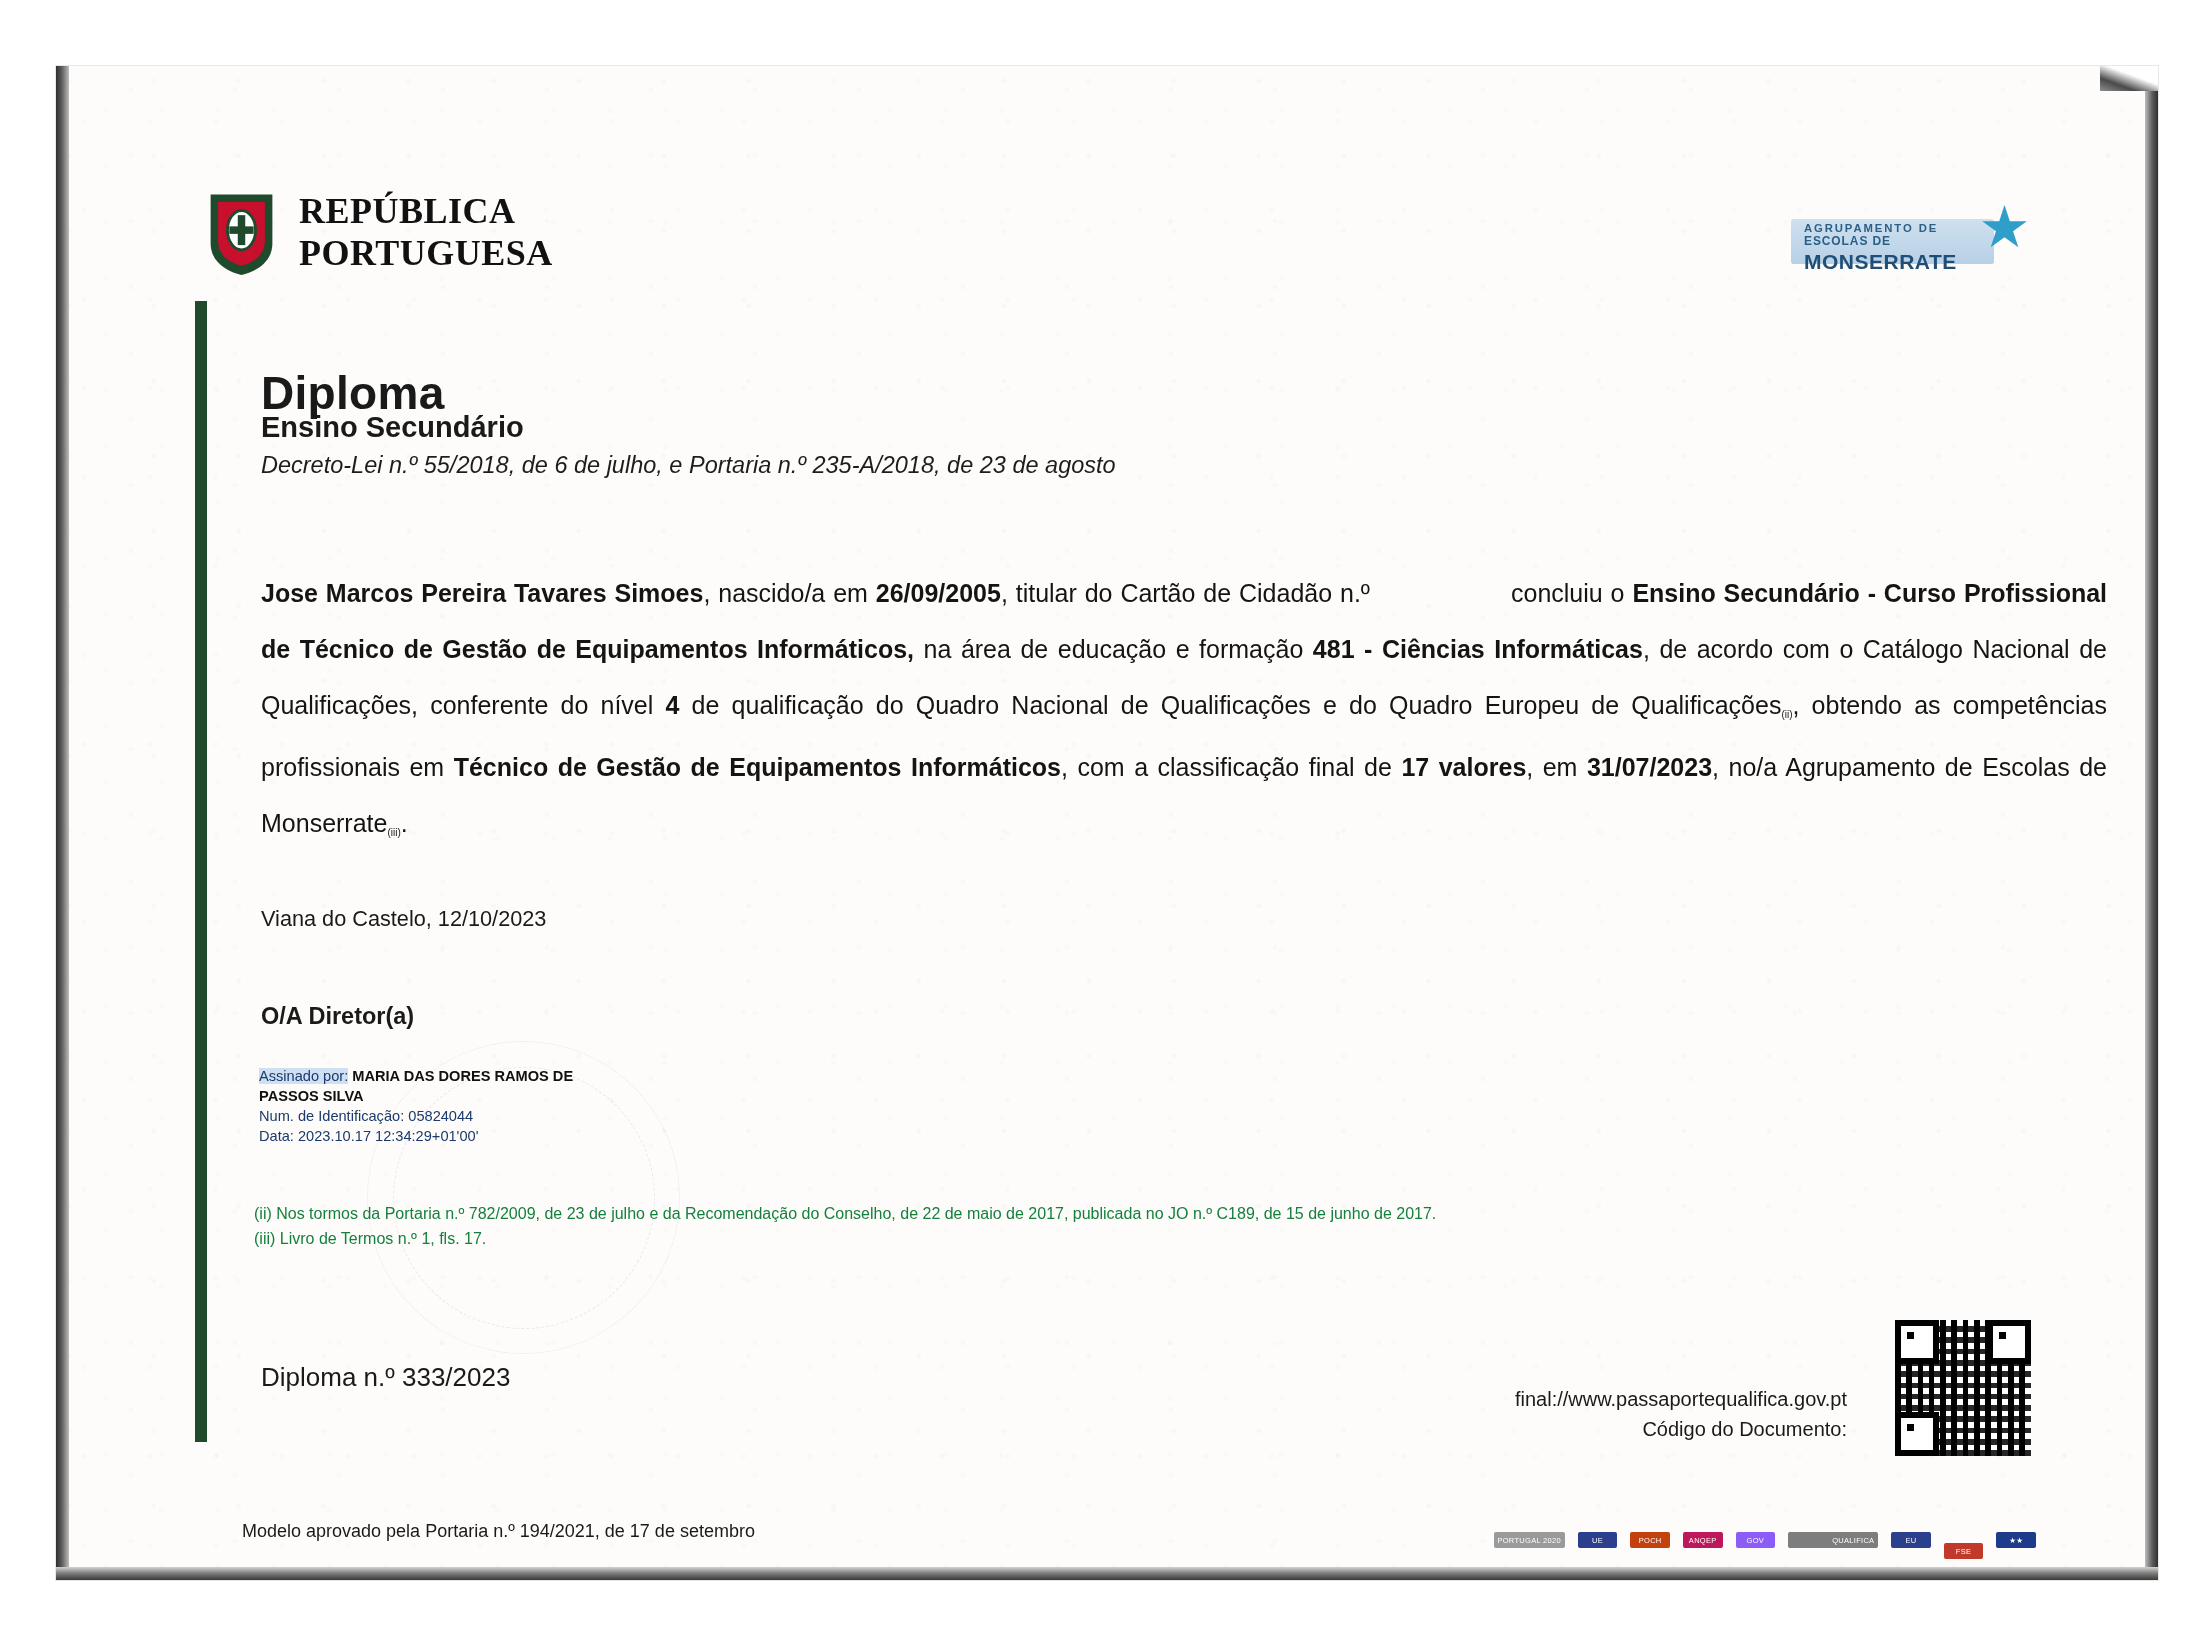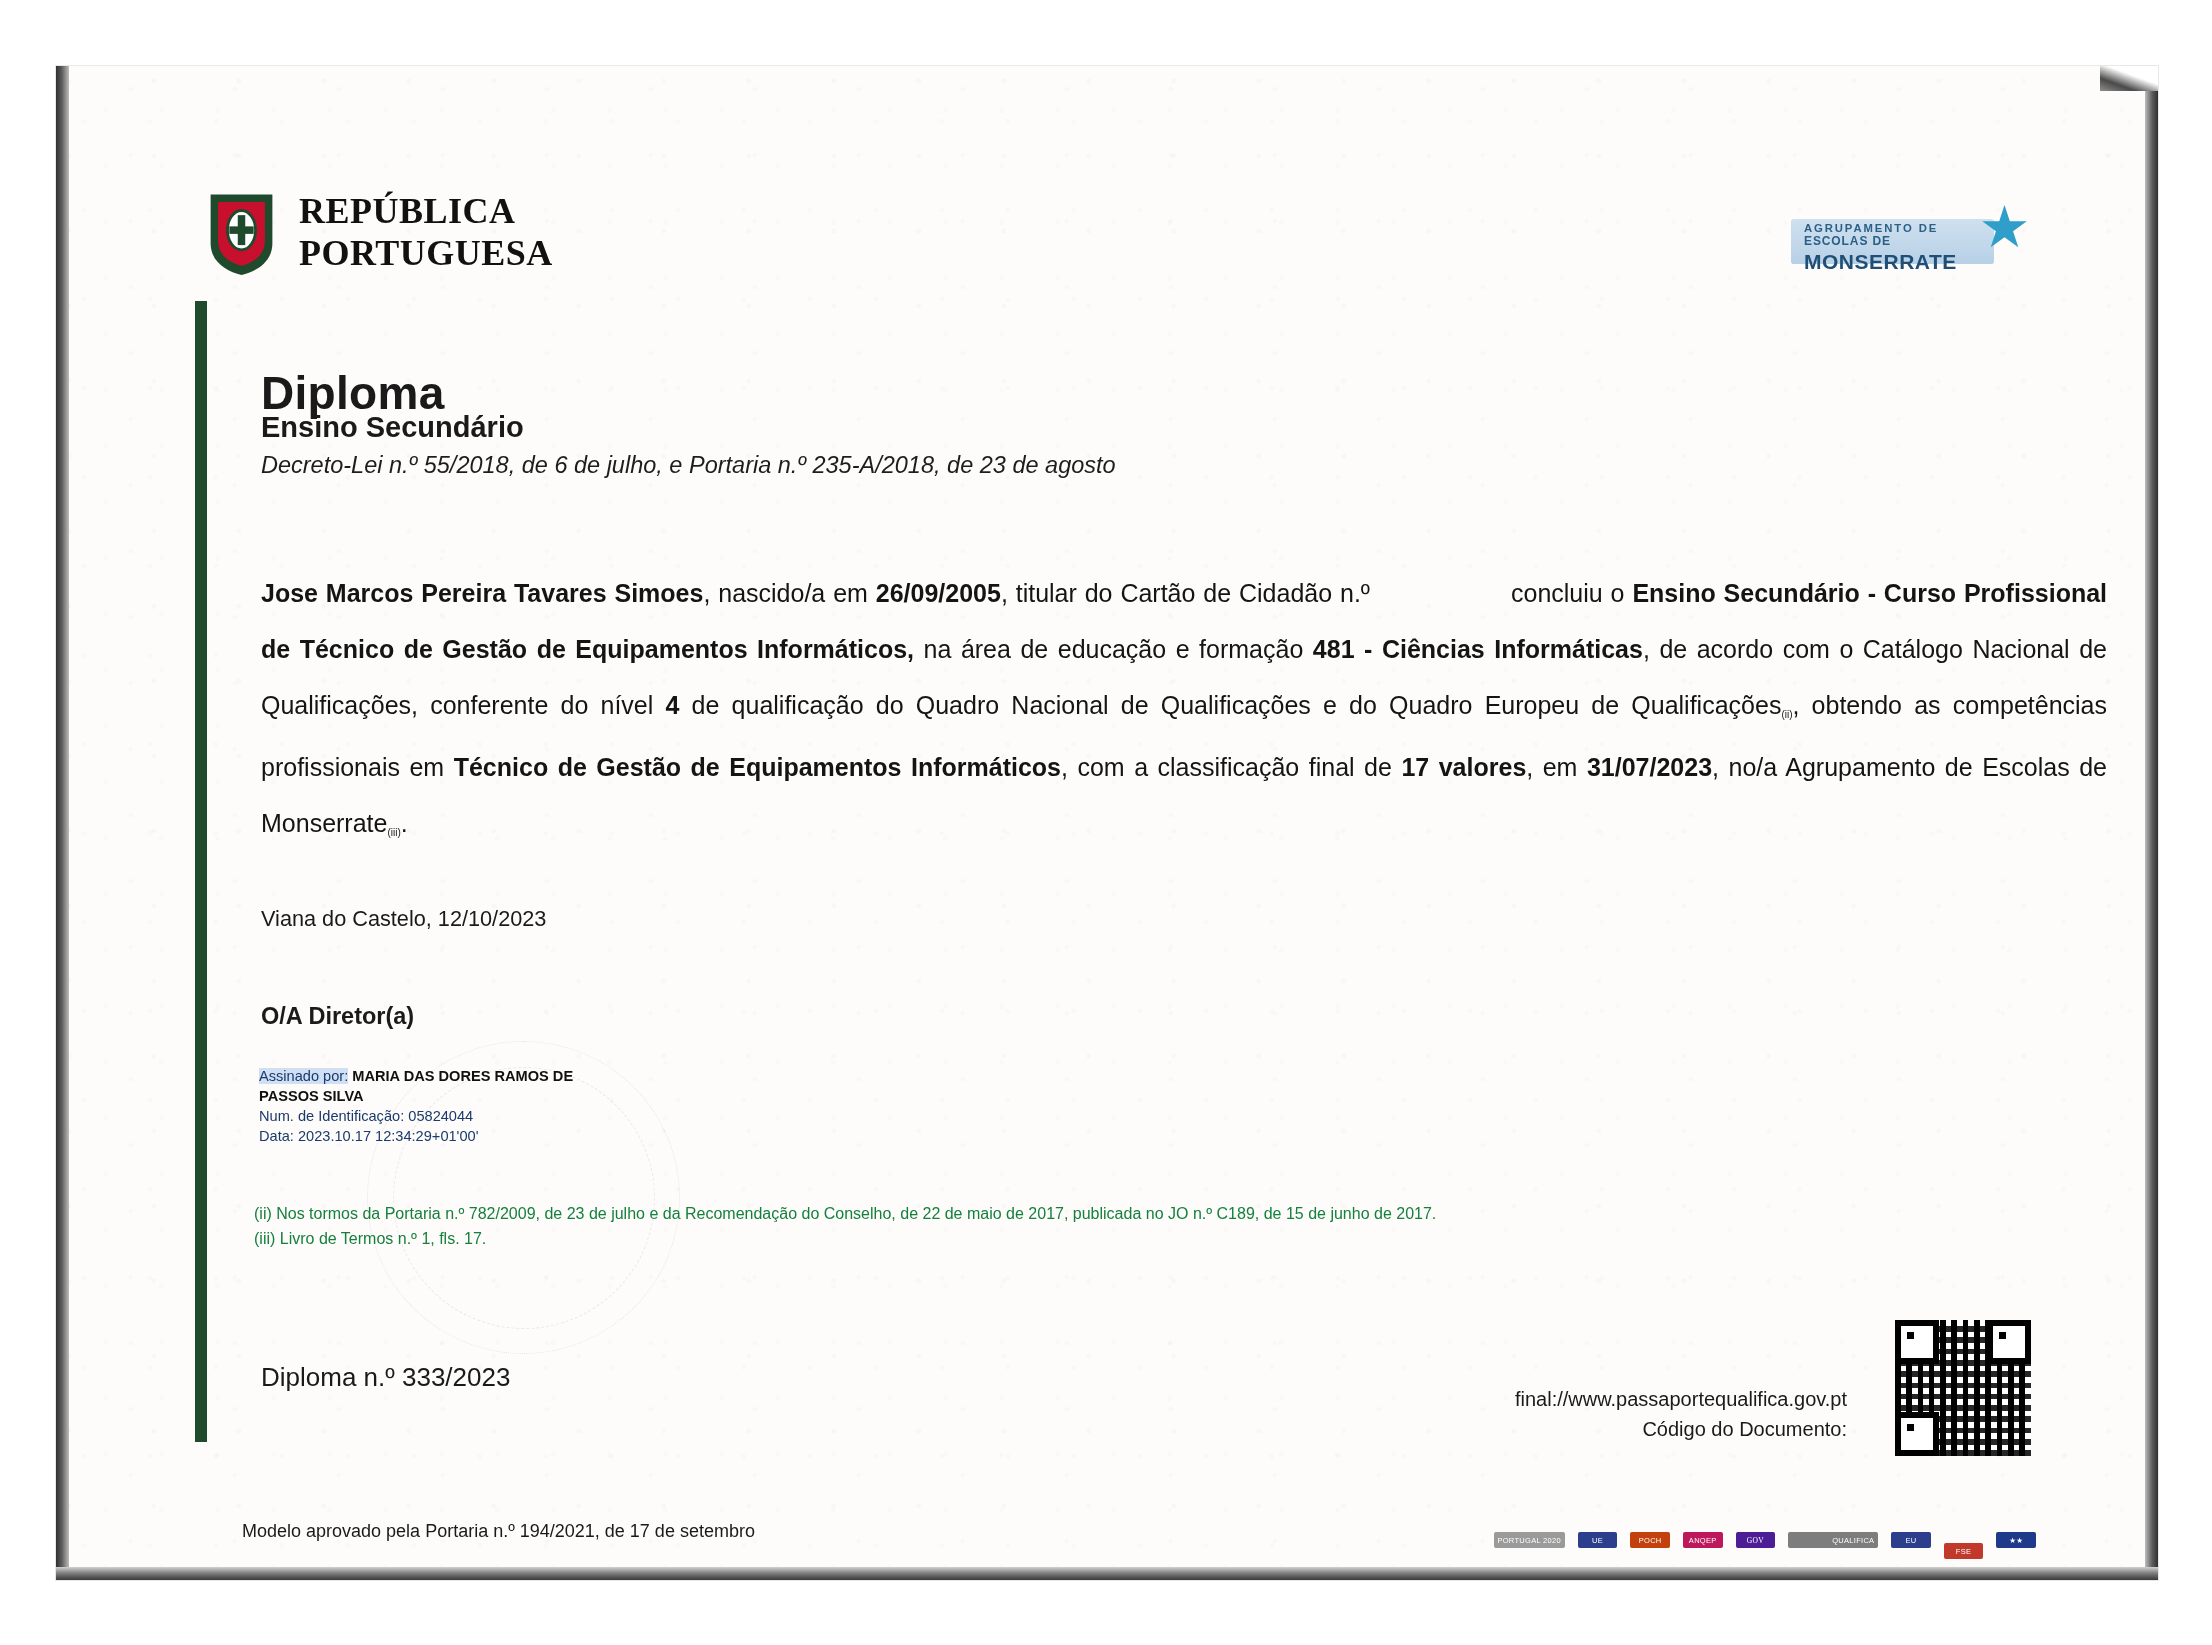--- a/index.html
+++ b/index.html
@@ -438,21 +438,21 @@
         </div>
     </div>
 
     <div class="model-note">Modelo aprovado pela Portaria n.º 194/2021, de 17 de setembro</div>
 
     <div class="sponsor-row">
       <div class="sponsor" style="background: rgb(154, 154, 154);">PORTUGAL 2020</div>
       <div class="sponsor" style="background: rgb(43, 63, 140);">UE</div>
       <div class="sponsor" style="background: #c2410c;">POCH</div>
       <div class="sponsor" style="background: #be185d;">ANQEP</div>
-      <div class="sponsor" style="background: #4c1d95; font-family: Liberation Serif, serif;">GOV</div>
+      <div class="sponsor" style="background: #8b5cf6;">GOV</div>
       <div class="sponsor" style="background: rgb(125, 125, 125); padding-left: 44px;">QUALIFICA</div>
       <div class="sponsor" style="background: rgb(43, 63, 140);">EU</div>
       <div class="sponsor" style="background: rgb(192, 57, 43); margin-top: 22px;">FSE</div>
       <div class="sponsor" style="background: rgb(30, 58, 138);">★★</div>
     </div>
   </div>
 
   <div class="edge-left"></div>
   <div class="edge-right"></div>
   <div class="edge-bottom"></div>

